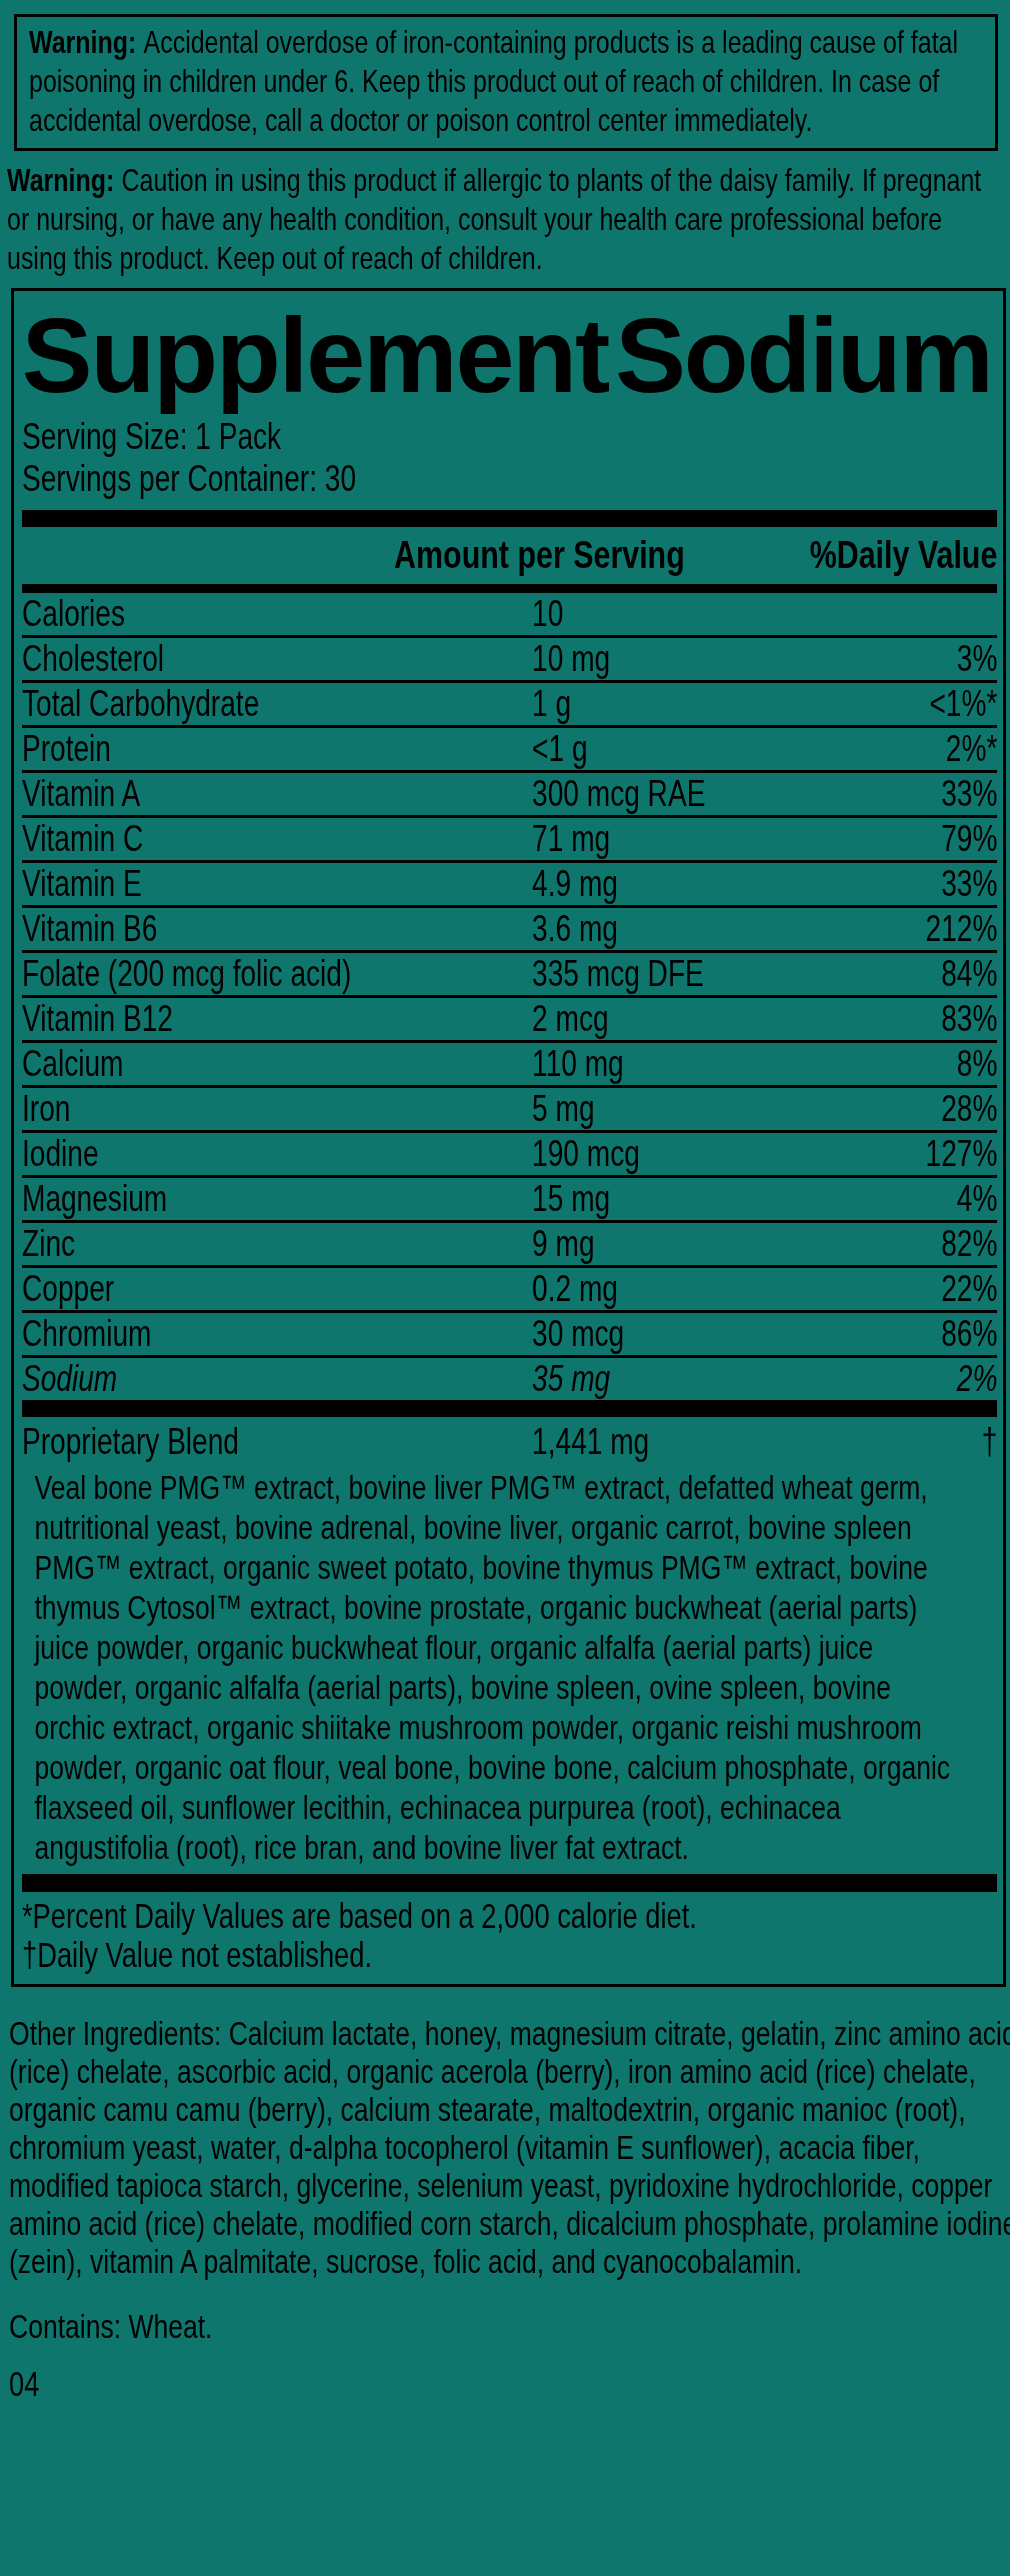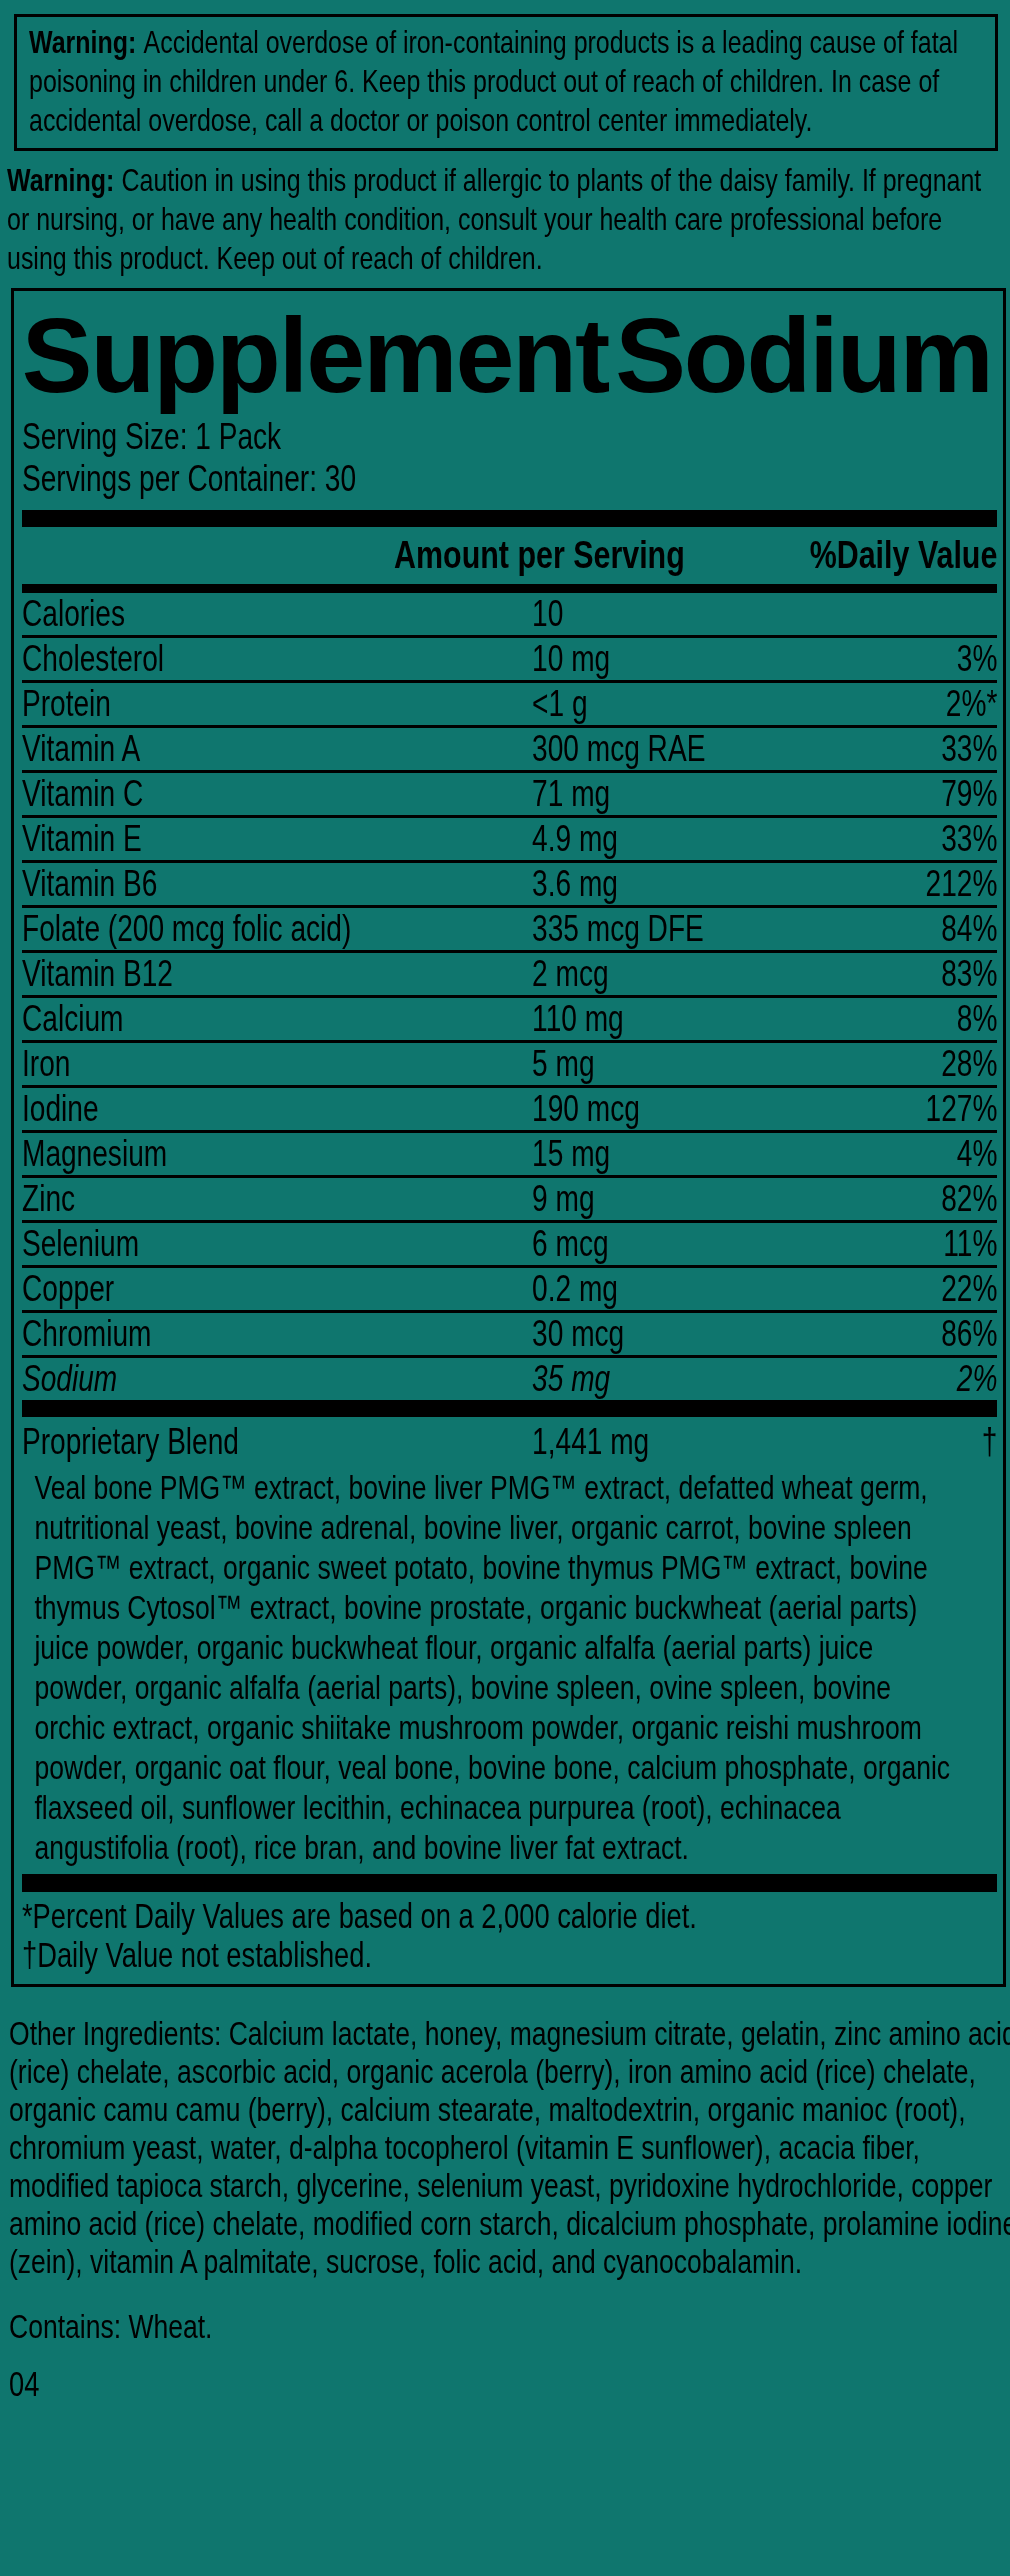--- a/index.html
+++ b/index.html
@@ -117,20 +117,27 @@
           </div>
 
           <div class="row">
             <span class="cx rowin">
               <span class="c-label">Cholesterol</span>
               <span class="c-amount">10 mg</span>
               <span class="c-dv">3%</span>
             </span>
           </div>
 
+          <div class="row">
+            <span class="cx rowin">
+              <span class="c-label">Total Carbohydrate</span>
+              <span class="c-amount">1 g</span>
+              <span class="c-dv">&lt;1%*</span>
+            </span>
+          </div>
 
           <div class="row">
             <span class="cx rowin">
               <span class="c-label">Protein</span>
               <span class="c-amount">&lt;1 g</span>
               <span class="c-dv">2%*</span>
             </span>
           </div>
 
           <div class="row">
@@ -214,27 +221,20 @@
           </div>
 
           <div class="row">
             <span class="cx rowin">
               <span class="c-label">Zinc</span>
               <span class="c-amount">9 mg</span>
               <span class="c-dv">82%</span>
             </span>
           </div>
 
-          <div class="row">
-            <span class="cx rowin">
-              <span class="c-label">Selenium</span>
-              <span class="c-amount">6 mcg</span>
-              <span class="c-dv">11%</span>
-            </span>
-          </div>
 
           <div class="row">
             <span class="cx rowin">
               <span class="c-label">Copper</span>
               <span class="c-amount">0.2 mg</span>
               <span class="c-dv">22%</span>
             </span>
           </div>
 
           <div class="row">

